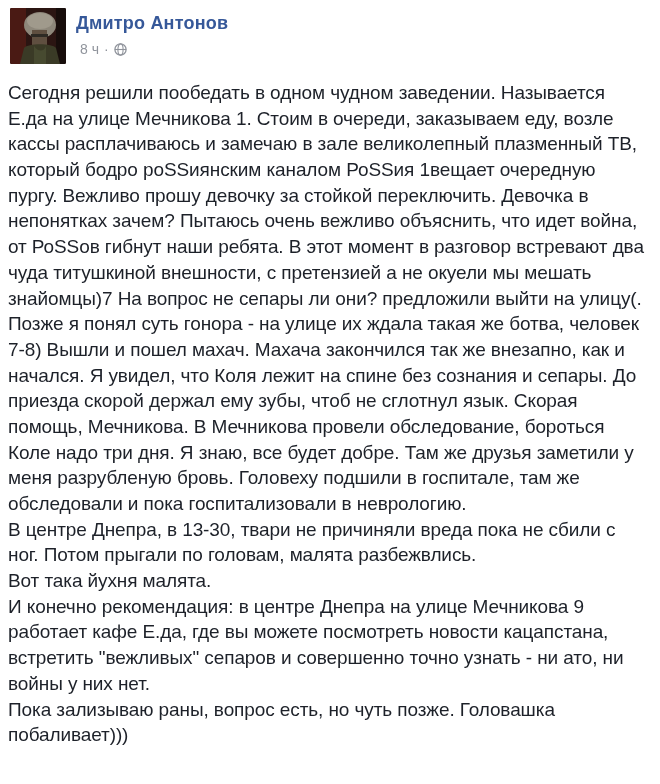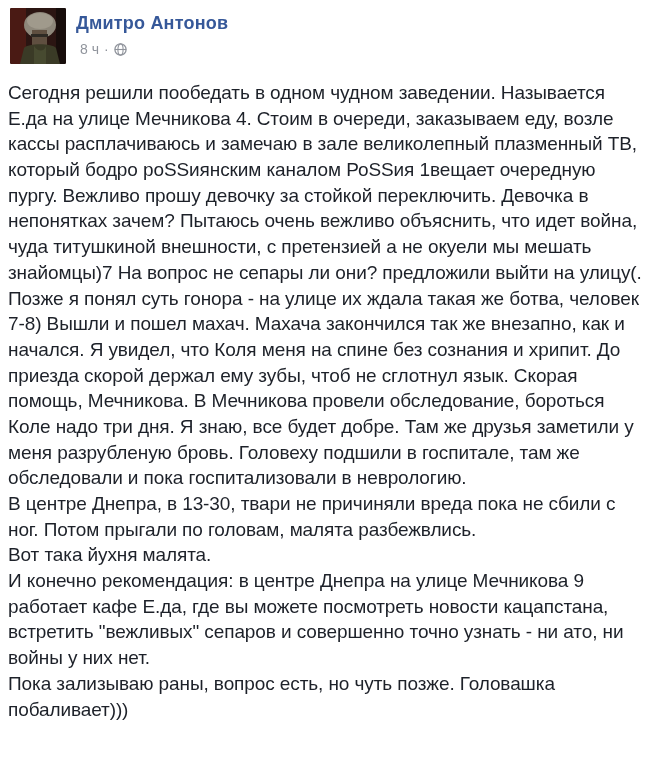--- a/index.html
+++ b/index.html
@@ -94,30 +94,31 @@
           <line x1="0.9" y1="6.5" x2="12.1" y2="6.5" stroke="#90949c" stroke-width="1.1"></line>
           <ellipse cx="6.5" cy="6.5" rx="2.6" ry="5.6" fill="none" stroke="#90949c" stroke-width="1.1"></ellipse>
         </svg>
       </span>
     </div>
 
   </div>
 
   <div class="post-body">
       <div class="line">Сегодня решили пообедать в одном чудном заведении. Называется</div>
-      <div class="line">Е.да на улице Мечникова 4. Стоим в очереди, заказываем еду, возле</div>
+      <div class="line">Е.да на улице Мечникова 1. Стоим в очереди, заказываем еду, возле</div>
       <div class="line">кассы расплачиваюсь и замечаю в зале великолепный плазменный ТВ,</div>
       <div class="line">который бодро роSSиянским каналом РоSSия 1вещает очередную</div>
       <div class="line">пургу. Вежливо прошу девочку за стойкой переключить. Девочка в</div>
       <div class="line">непонятках зачем? Пытаюсь очень вежливо объяснить, что идет война,</div>
+      <div class="line">от РоSSов гибнут наши ребята. В этот момент в разговор встревают два</div>
       <div class="line">чуда титушкиной внешности, с претензией а не окуели мы мешать</div>
       <div class="line">знайомцы)7 На вопрос не сепары ли они? предложили выйти на улицу(.</div>
       <div class="line">Позже я понял суть гонора - на улице их ждала такая же ботва, человек</div>
       <div class="line">7-8) Вышли и пошел махач. Махача закончился так же внезапно, как и</div>
-      <div class="line">начался. Я увидел, что Коля меня на спине без сознания и хрипит. До</div>
+      <div class="line">начался. Я увидел, что Коля лежит на спине без сознания и сепары. До</div>
       <div class="line">приезда скорой держал ему зубы, чтоб не сглотнул язык. Скорая</div>
       <div class="line">помощь, Мечникова. В Мечникова провели обследование, бороться</div>
       <div class="line">Коле надо три дня. Я знаю, все будет добре. Там же друзья заметили у</div>
       <div class="line">меня разрубленую бровь. Головеху подшили в госпитале, там же</div>
       <div class="line">обследовали и пока госпитализовали в неврологию.</div>
       <div class="line">В центре Днепра, в 13-30, твари не причиняли вреда пока не сбили с</div>
       <div class="line">ног. Потом прыгали по головам, малята разбежвлись.</div>
       <div class="line">Вот така йухня малята.</div>
       <div class="line">И конечно рекомендация: в центре Днепра на улице Мечникова 9</div>
       <div class="line">работает кафе Е.да, где вы можете посмотреть новости кацапстана,</div>

